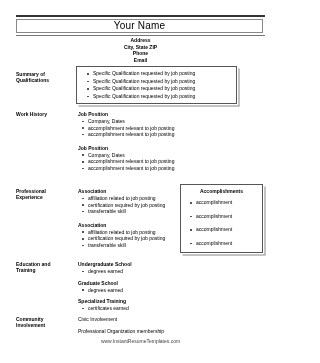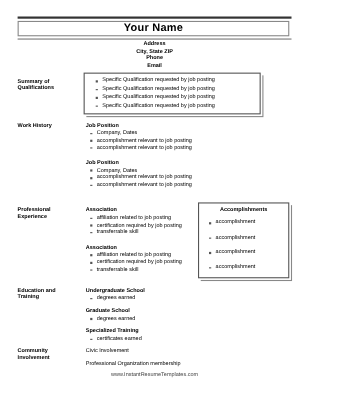--- a/index.html
+++ b/index.html
@@ -39,21 +39,21 @@
     width: 247px;
     height: 14px;
     border: 1px solid #888888;
     box-sizing: border-box;
     display: flex;
     align-items: center;
     justify-content: center;
   }
   .name-text {
     font-size: 10px;
-    font-weight: bold;
+    font-weight: normal;
     letter-spacing: 0.2px;
     line-height: 1;
     white-space: nowrap;
   }
   .header-rule-bottom {
     position: absolute;
     left: 16px;
     top: 35px;
     width: 249px;
     height: 0;

